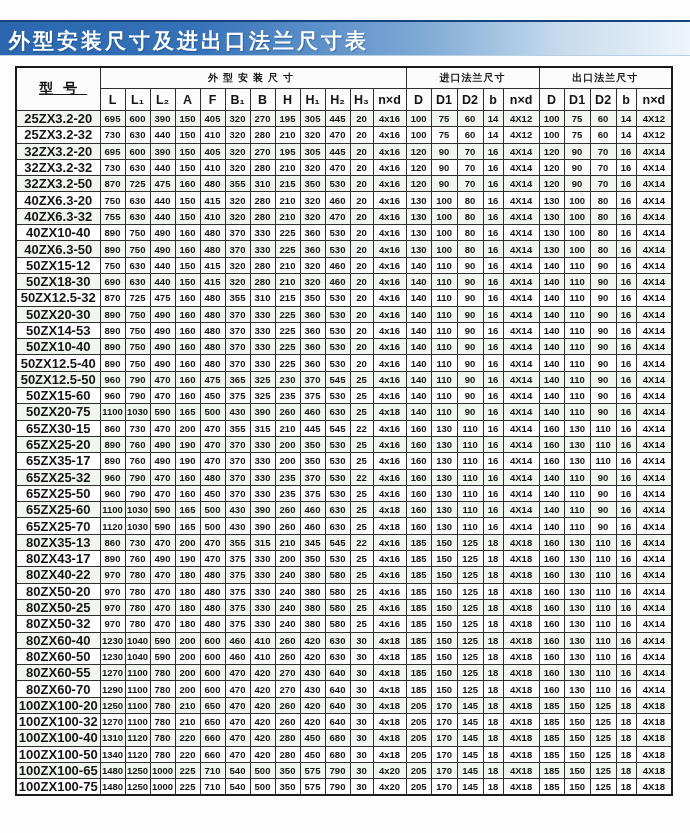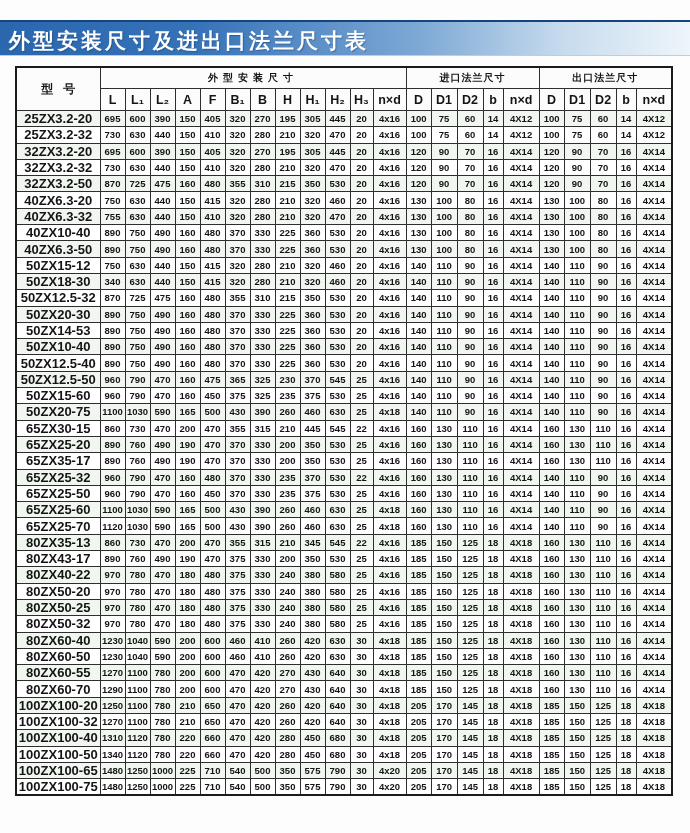--- a/index.html
+++ b/index.html
@@ -39,21 +39,21 @@
     text-align:center;
     vertical-align:middle;
     padding:0;
     overflow:hidden;
     white-space:nowrap;
     color:#141414;
   }
   .dim-table thead th{font-weight:bold;background:#fcfcfc;}
   .dim-table .group-row th{height:20px;font-size:10px;letter-spacing:5px;}
   .dim-table .group-row th.flange{letter-spacing:1px;}
-  .dim-table th.model-head{font-size:12px;letter-spacing:10px;text-indent:10px;}
+  .dim-table th.model-head{font-size:14px;letter-spacing:10px;text-indent:10px;text-decoration:underline;}
   .dim-table .sub-row th{height:21px;font-size:12.5px;letter-spacing:0;}
   .dim-table tbody td{
     height:15.3px;
     font-size:9.5px;
     font-weight:bold;
     line-height:15px;
   }
   .dim-table tbody td.model{font-size:13px;}
   .dim-table tbody tr:nth-child(odd){background:#f1f7f0;}
   .dim-table tbody tr:nth-child(even){background:#ffffff;}
@@ -369,21 +369,21 @@
         <td>16</td>
         <td>4X14</td>
         <td>140</td>
         <td>110</td>
         <td>90</td>
         <td>16</td>
         <td>4X14</td>
       </tr>
       <tr>
         <td class="model">50ZX18-30</td>
-        <td>340</td>
+        <td>690</td>
         <td>630</td>
         <td>440</td>
         <td>150</td>
         <td>415</td>
         <td>320</td>
         <td>280</td>
         <td>210</td>
         <td>320</td>
         <td>460</td>
         <td>20</td>

